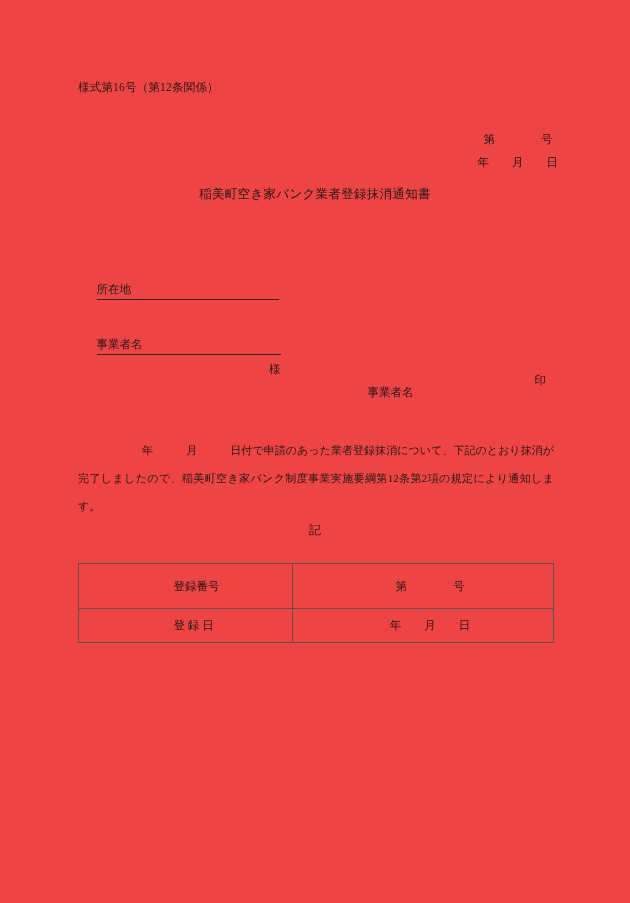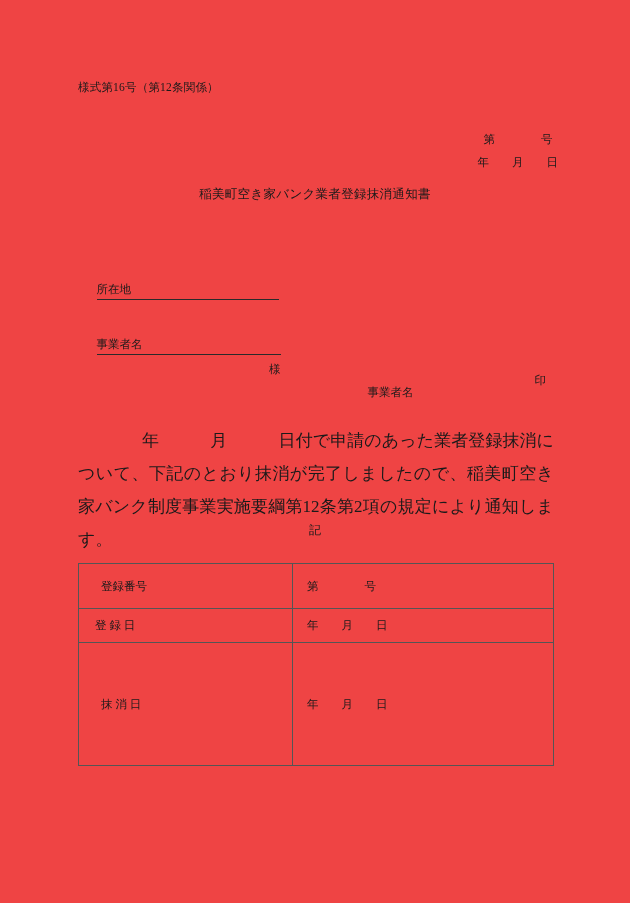--- a/index.html
+++ b/index.html
@@ -90,24 +90,24 @@
     white-space: pre;
     width: 190px;
   }
   .issuer .seal {
     float: right;
   }
   
   .body-text {
     position: absolute;
     left: 78px;
-    top: 424px;
+    top: 436px;
     width: 476px;
-    font-size: 17px;
-    line-height: 33px;
+    font-size: 11px;
+    line-height: 28px;
     text-align: justify;
     text-justify: inter-character;
     white-space: pre-wrap;
     text-indent: 64px;
   }
   
   .ki {
     position: absolute;
     left: 0;
     right: 0;
@@ -123,20 +123,21 @@
     width: 475px;
     border-collapse: collapse;
     table-layout: fixed;
   }
   .tbl td {
     border: 1px solid #555;
     font-size: 11.5px;
     padding: 0 0 0 22px;
     vertical-align: middle;
     white-space: pre;
+    text-align: center;
   }
   .tbl td.val {
     padding-left: 14px;
   }
   .tbl col.c1 { width: 214px; }
   .tbl col.c2 { width: 261px; }
   .r1 td { height: 44px; }
   .r2 td { height: 33px; padding-left: 16px; }
   .r3 td { height: 122px; }
   .indent-date { padding-left: 44px; }
@@ -180,20 +181,16 @@
       </colgroup>
     <tbody>
       <tr class="r1">
         <td>登録番号</td>
         <td class="val">第　　　　号</td>
       </tr>
       <tr class="r2">
         <td>登 録 日</td>
         <td class="val indent-date">年　　月　　日</td>
       </tr>
-      <tr class="r3">
-        <td>抹 消 日</td>
-        <td class="val indent-date">年　　月　　日</td>
-      </tr>
     </tbody>
   </table>
 
 </div>
 
 </body></html>

